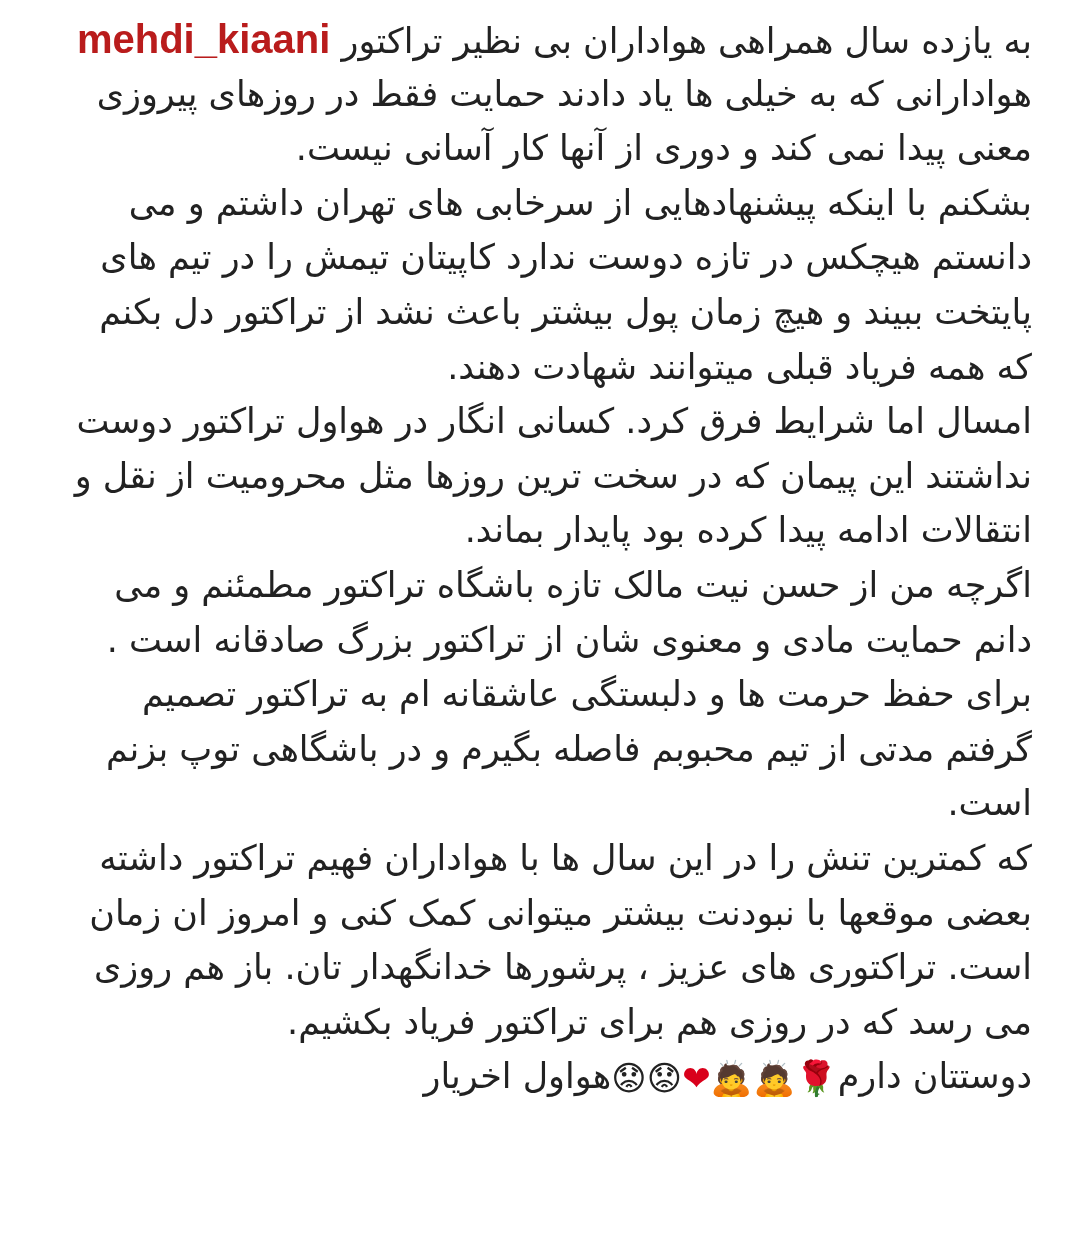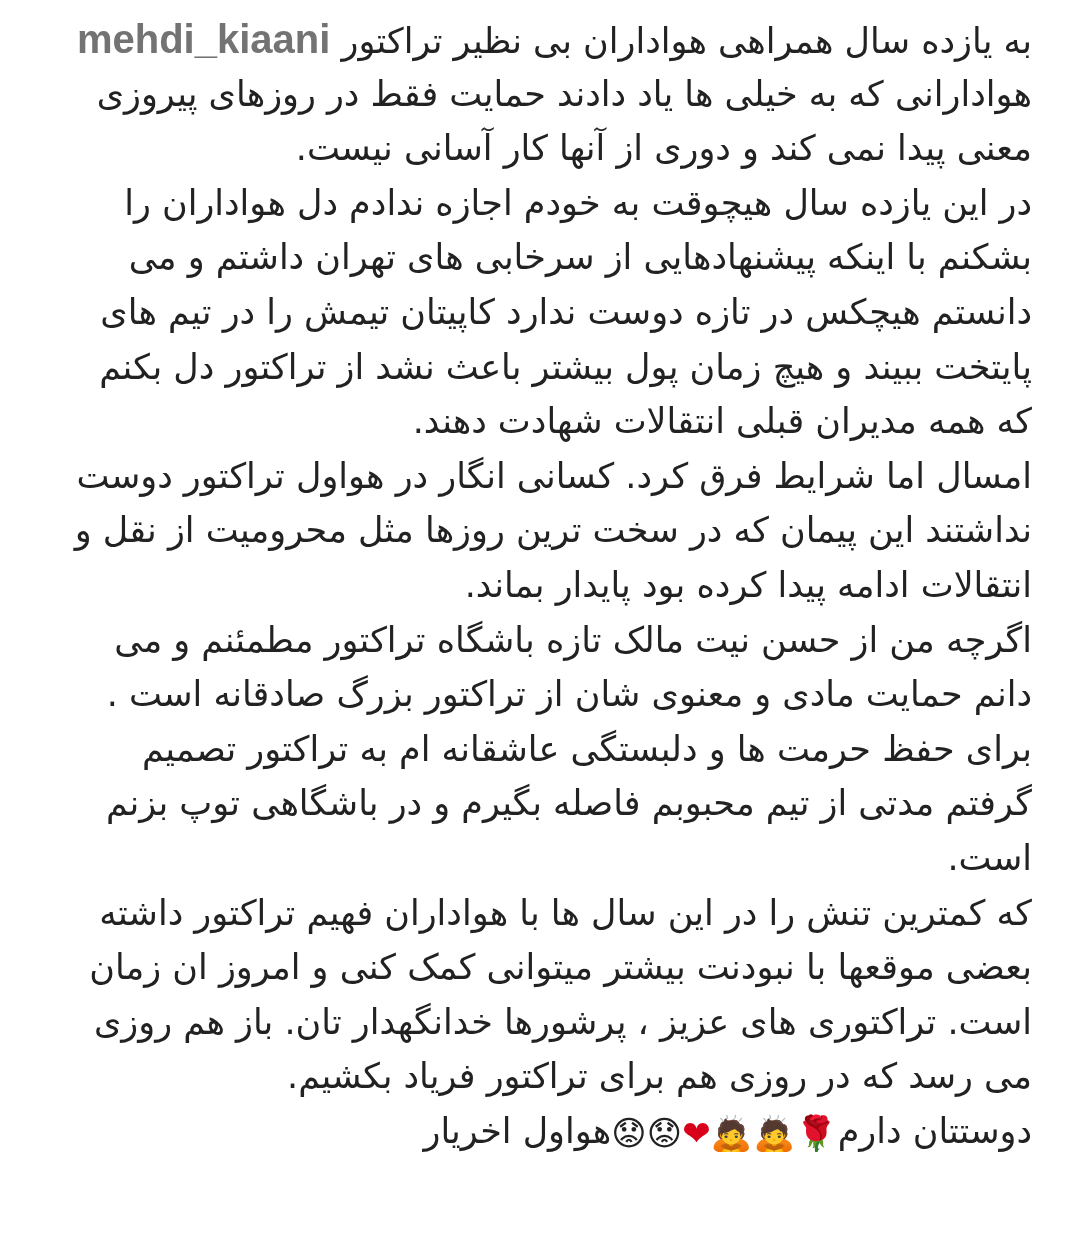--- a/index.html
+++ b/index.html
@@ -27,45 +27,44 @@
     }
     .line {
       display: block;
       white-space: nowrap;
       height: 54.6px;
     }
     .username {
       font-family: "Liberation Sans", sans-serif;
       font-weight: bold;
       font-size: 40px;
-      color: #737373;
+      color: #b91c1c;
       direction: ltr;
       unicode-bidi: embed;
     }
     .emoji {
       display: inline-block;
       font-size: 34px;
       vertical-align: middle;
       line-height: 1;
     }
     .emoji-heart { color: #d9001b; }
     .emoji-rose { color: #ec8fa8; }
   </style>
 </head>
 <body>
 
 <div class="caption">
   <span class="line"><span>به یازده سال همراهی هواداران بی نظیر تراکتور</span> <a class="username">mehdi_kiaani</a></span>
   <span class="line">هوادارانی که به خیلی ها یاد دادند حمایت فقط در روزهای پیروزی</span>
   <span class="line">معنی پیدا نمی کند و دوری از آنها کار آسانی نیست.</span>
-  <span class="line"> در این یازده سال هیچوقت به خودم اجازه ندادم دل هواداران را</span>
   <span class="line">بشکنم با اینکه پیشنهادهایی از سرخابی های تهران داشتم و می</span>
   <span class="line">دانستم هیچکس در تازه دوست ندارد کاپیتان تیمش را در تیم های</span>
   <span class="line">پایتخت ببیند و هیچ زمان پول بیشتر باعث نشد از تراکتور دل بکنم</span>
-  <span class="line">که همه مدیران قبلی انتقالات شهادت دهند.</span>
+  <span class="line">که همه فریاد قبلی میتوانند شهادت دهند.</span>
   <span class="line"> امسال اما شرایط فرق کرد. کسانی انگار در هواول تراکتور دوست</span>
   <span class="line">نداشتند این پیمان که در سخت ترین روزها مثل محرومیت از نقل و</span>
   <span class="line">انتقالات ادامه پیدا کرده بود پایدار بماند.</span>
   <span class="line"> اگرچه من از حسن نیت مالک تازه باشگاه تراکتور مطمئنم و می</span>
   <span class="line">دانم حمایت مادی و معنوی شان از تراکتور بزرگ صادقانه است .</span>
   <span class="line"> برای حفظ حرمت ها و دلبستگی عاشقانه ام به تراکتور تصمیم</span>
   <span class="line">گرفتم مدتی از تیم محبوبم فاصله بگیرم و در باشگاهی توپ بزنم</span>
   <span class="line">است.</span>
   <span class="line">که کمترین تنش را در این سال ها با هواداران فهیم تراکتور داشته</span>
   <span class="line">بعضی موقعها با نبودنت بیشتر میتوانی کمک کنی و امروز ان زمان</span>

